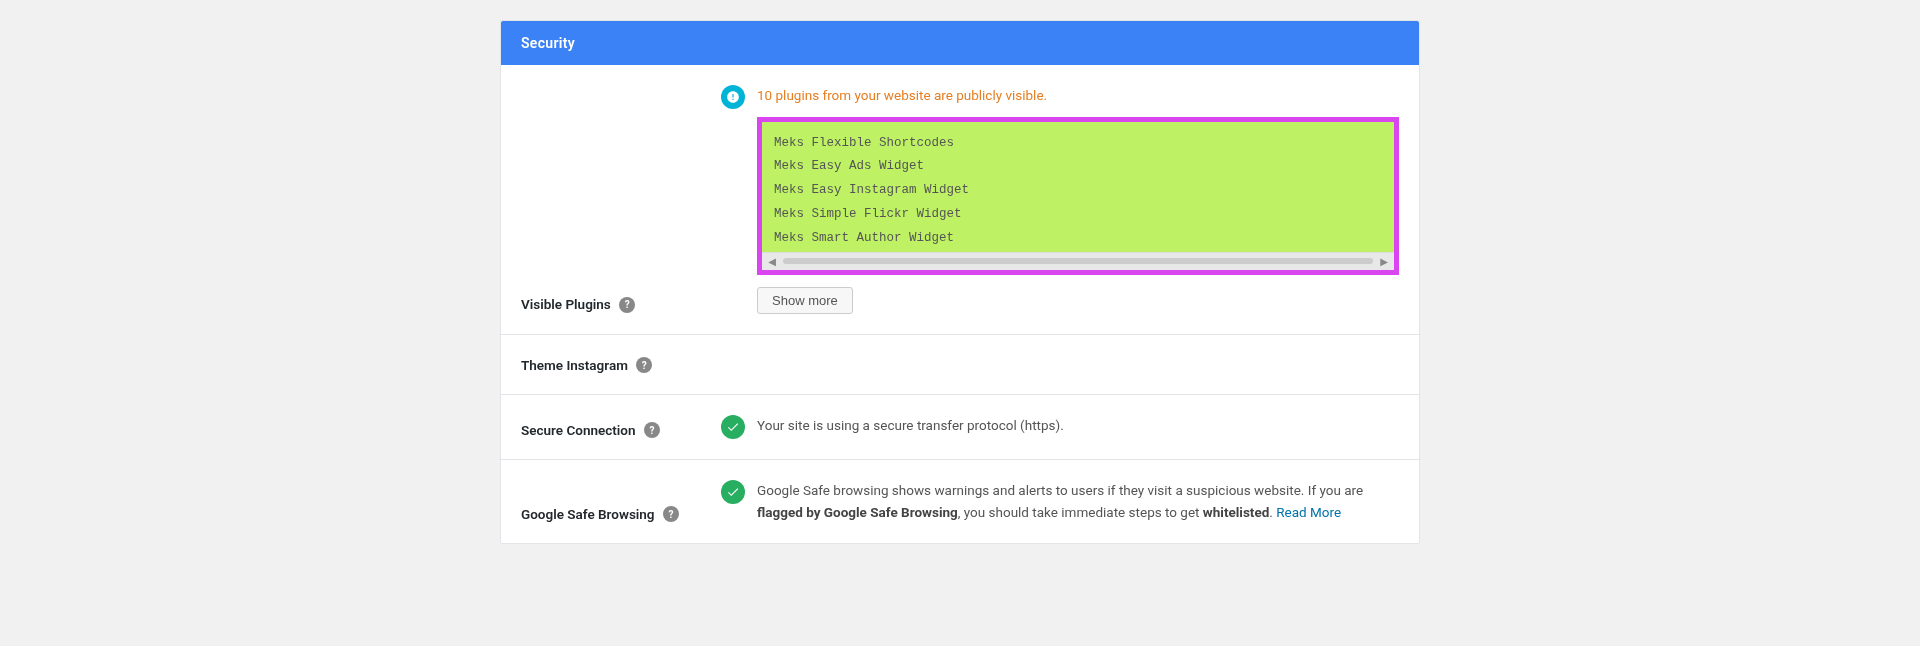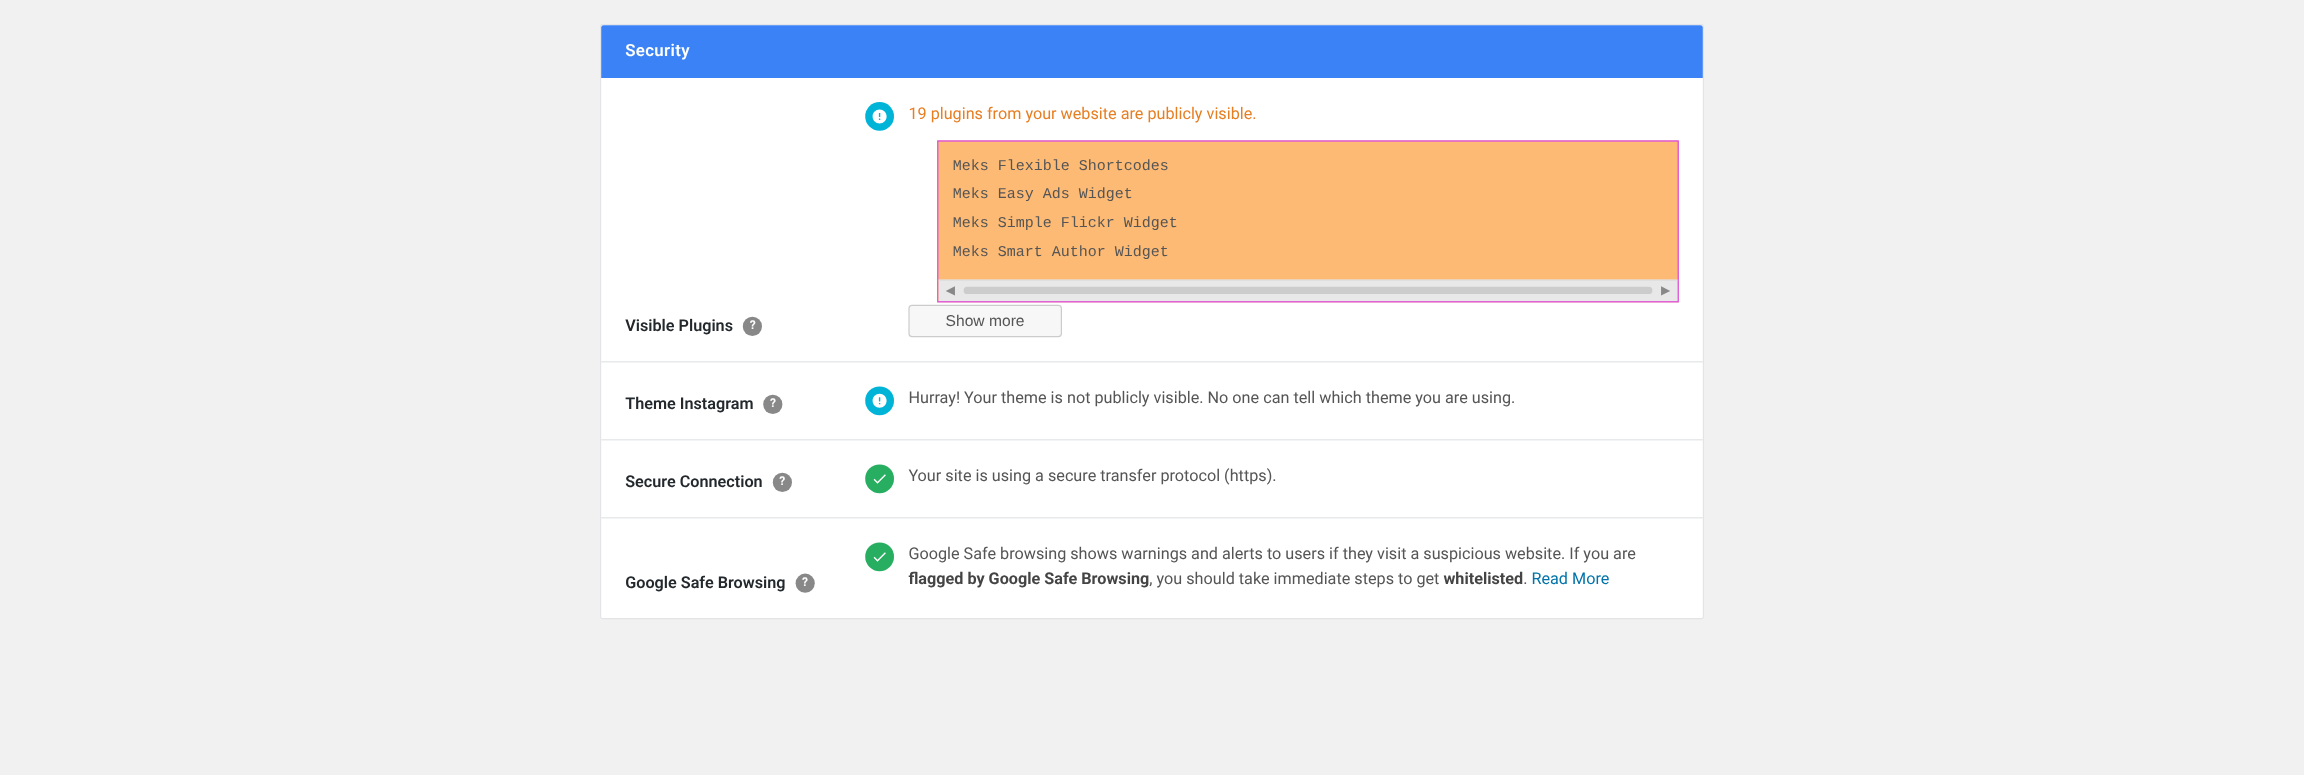--- a/index.html
+++ b/index.html
@@ -96,27 +96,26 @@
     }
     .row-text p {
       color: #555;
       font-size: 13.5px;
       line-height: 1.6;
     }
     .warning-text {
       color: #e67e22 !important;
     }
     .plugins-box {
-      background: #fdba74;
-      border: 1px solid #d946ef;
+      background: #bef264;
+      border: 5px solid #d946ef;
       margin-top: 10px;
       overflow: auto;
       max-height: 160px;
       position: relative;
-      margin-left: 24px;
     }
     .plugins-scroll-area {
       overflow-y: scroll;
       max-height: 130px;
       padding: 10px 12px;
     }
     .plugin-item {
       font-family: "Courier New", Courier, monospace;
       font-size: 12.5px;
       color: #555;
@@ -141,26 +140,26 @@
       font-size: 10px;
     }
     .scrollbar-track-x {
       flex: 1;
       height: 6px;
       background: #ccc;
       border-radius: 3px;
       margin: 0 4px;
     }
     .show-more-btn {
-      margin-top: 2px;
+      margin-top: 12px;
       background: #f7f7f7;
       border: 1px solid #ccc;
       color: #555;
       font-size: 13px;
-      padding: 5px 30px;
+      padding: 5px 14px;
       cursor: pointer;
       border-radius: 3px;
     }
     .link-text {
       color: #0073aa;
       text-decoration: none;
     }
     strong {
       font-weight: 700;
       color: #444;
@@ -191,55 +190,46 @@
         <span>Visible Plugins</span>
         <span class="help-icon">?</span>
       </div>
       <div class="row-content">
         <div class="status-icon warning">
           <svg viewBox="0 0 24 24">
             <path d="M12 2C6.48 2 2 6.48 2 12s4.48 10 10 10 10-4.48 10-10S17.52 2 12 2zm1 15h-2v-2h2v2zm0-4h-2V7h2v6z"></path>
           </svg>
         </div>
         <div class="row-text">
-          <p class="warning-text">19 plugins from your website are publicly visible.</p>
+          <p class="warning-text">10 plugins from your website are publicly visible.</p>
           <div class="plugins-box">
             <div class="plugins-scroll-area">
 
             <div class="plugin-item">Meks Flexible Shortcodes</div>
                 <div class="plugin-item">Meks Easy Ads Widget</div>
+                <div class="plugin-item">Meks Easy Instagram Widget</div>
                 <div class="plugin-item">Meks Simple Flickr Widget</div>
                 <div class="plugin-item">Meks Smart Author Widget</div>
               </div>
             <div class="plugins-scrollbar-x">
               <div class="arrow-btn">◀</div>
               <div class="scrollbar-track-x"></div>
               <div class="arrow-btn">▶</div>
             </div>
           </div>
           <button class="show-more-btn">Show more</button>
         </div>
       </div>
     </div>
 
     <div class="panel-row">
       <div class="row-label">
         <span>Theme Instagram</span>
         <span class="help-icon">?</span>
       </div>
-      <div class="row-content">
-        <div class="status-icon warning">
-          <svg viewBox="0 0 24 24">
-            <path d="M12 2C6.48 2 2 6.48 2 12s4.48 10 10 10 10-4.48 10-10S17.52 2 12 2zm1 15h-2v-2h2v2zm0-4h-2V7h2v6z"></path>
-          </svg>
-        </div>
-        <div class="row-text">
-          <p>Hurray! Your theme is not publicly visible. No one can tell which theme you are using.</p>
-        </div>
-      </div>
     </div>
 
 
     <div class="panel-row">
       <div class="row-label">
         <span>Secure Connection</span>
         <span class="help-icon">?</span>
       </div>
       <div class="row-content">
         <div class="status-icon success">

